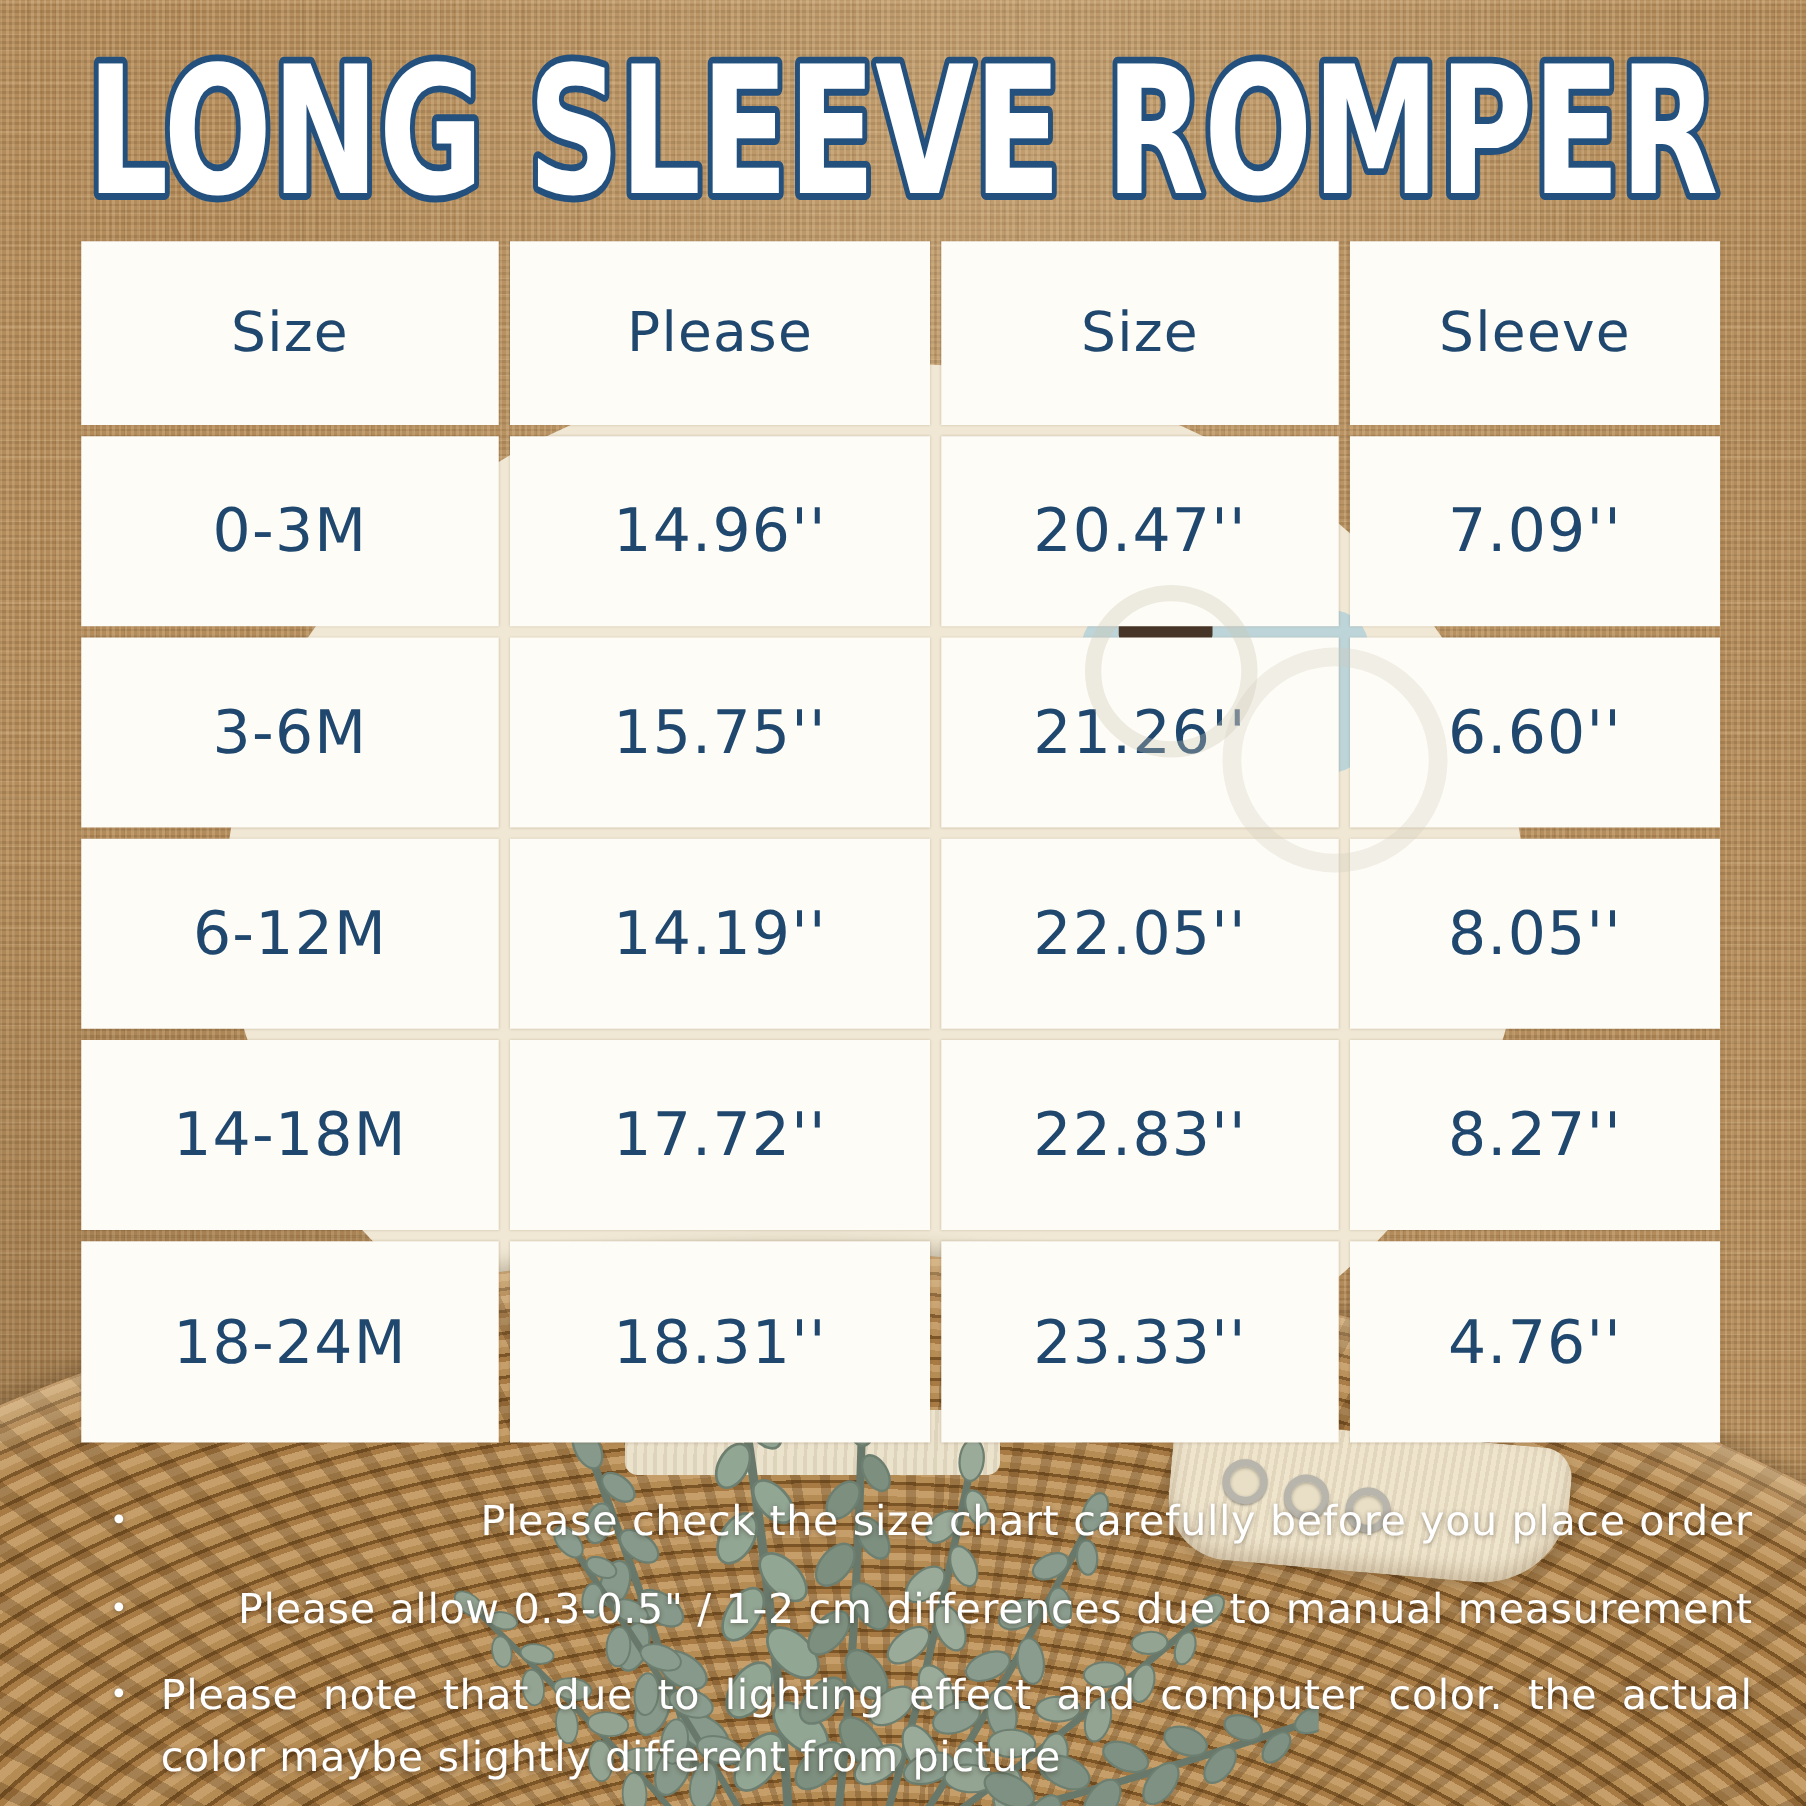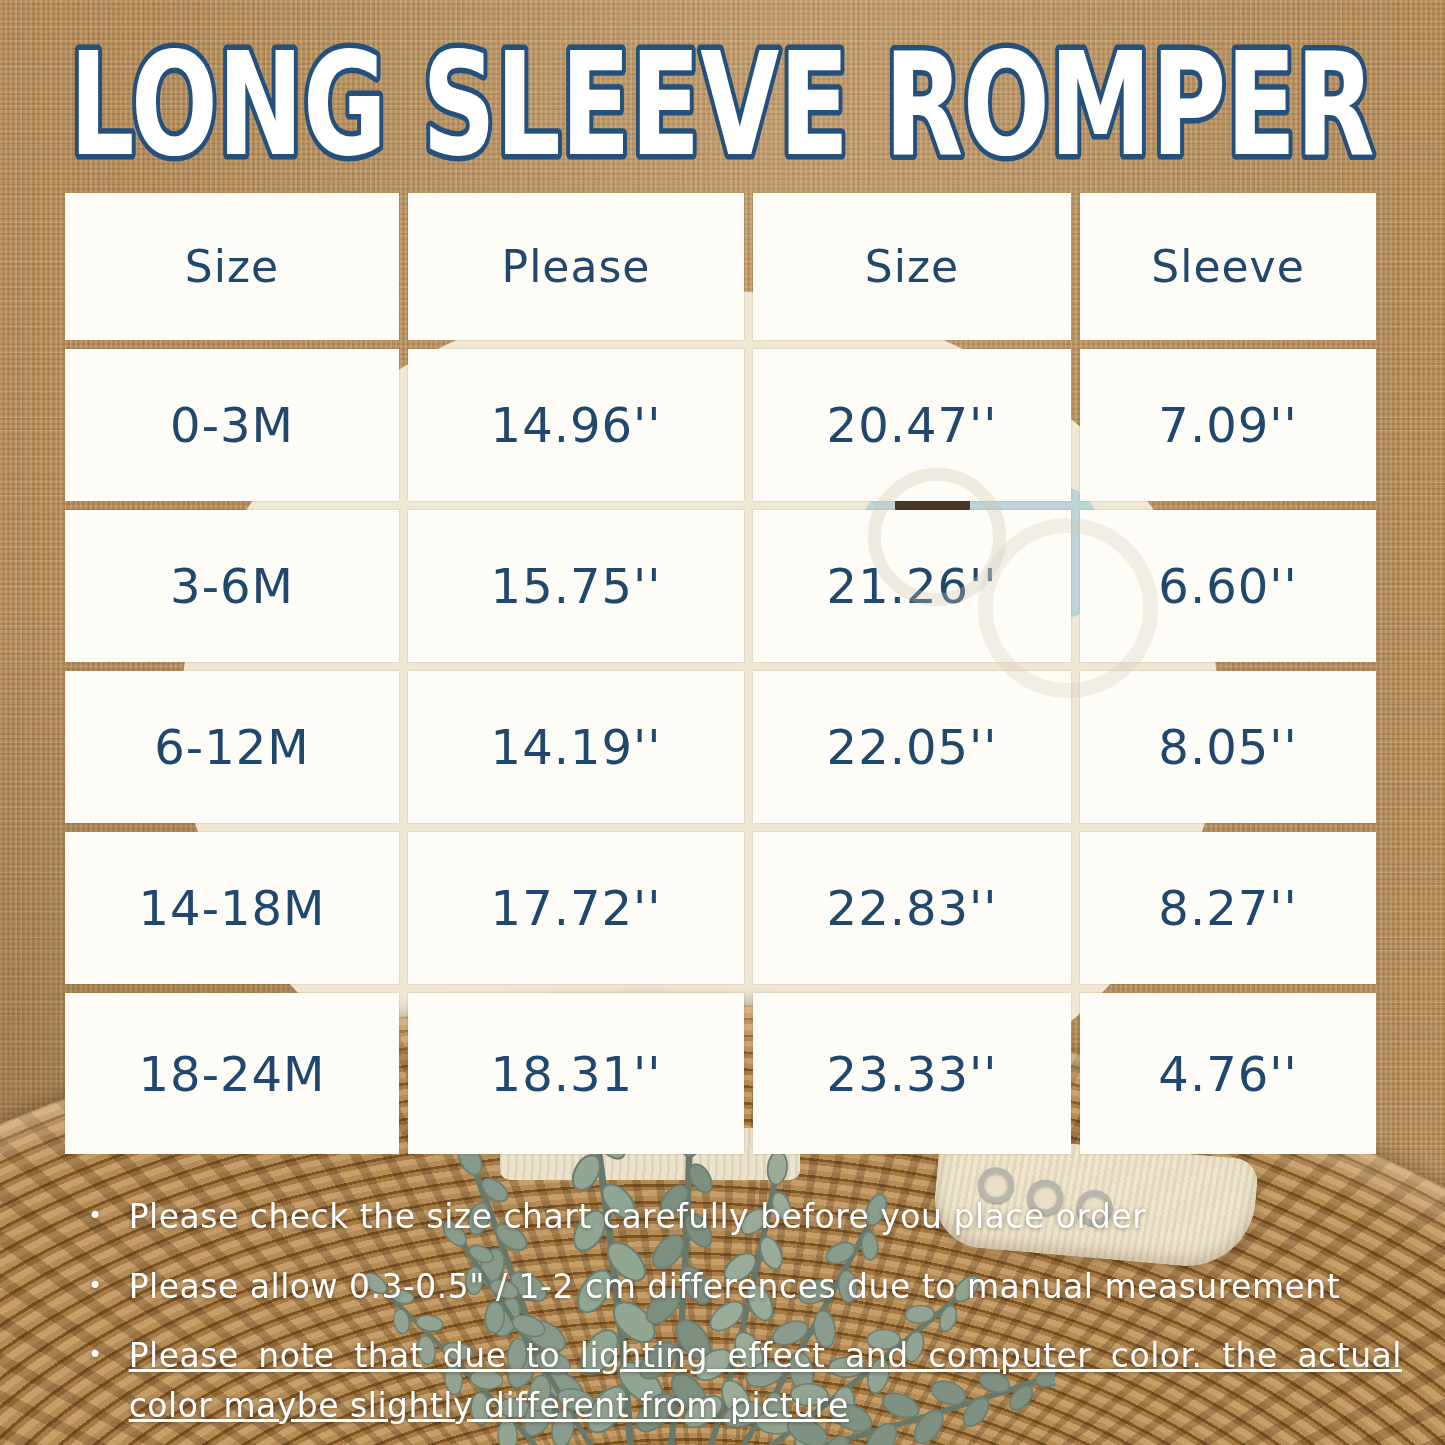--- a/index.html
+++ b/index.html
@@ -86,22 +86,22 @@
   .ghost-ring.g2{left:978px;top:518px;width:150px;height:150px;border:15px solid rgba(208,202,185,.28);}
   
   .notes{
     position:absolute;left:88px;top:1192px;width:1314px;
     display:flex;flex-direction:column;gap:20px;
     color:#ffffff;font-size:33px;line-height:1.5;letter-spacing:.5px;
     text-shadow:0 1px 4px rgba(40,25,10,.45);
   }
   .note{display:flex;gap:26px;}
   .note .bullet{font-size:24px;line-height:2;flex:0 0 auto;}
-  .note .note-text{flex:1 1 auto;}
-  .note.justified .note-text{text-align:justify;text-decoration:underline;}
+  .note .note-text{flex:1 1 auto;text-align:right;}
+  .note.justified .note-text{text-align:justify;}
 </style>
 </head>
 <body>
 
 <div id="stage">
 
   <div class="burlap"></div>
 
   <div class="romper-ghost"></div>
   <div class="toy-blue"></div>

